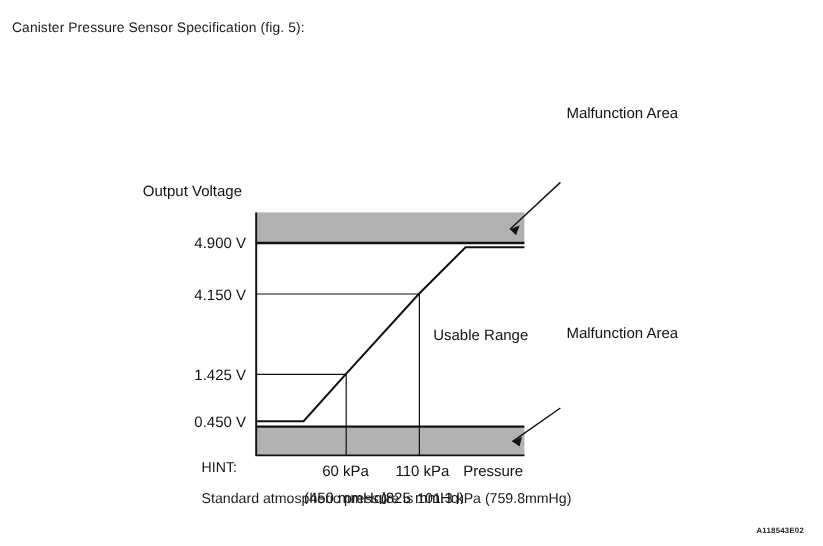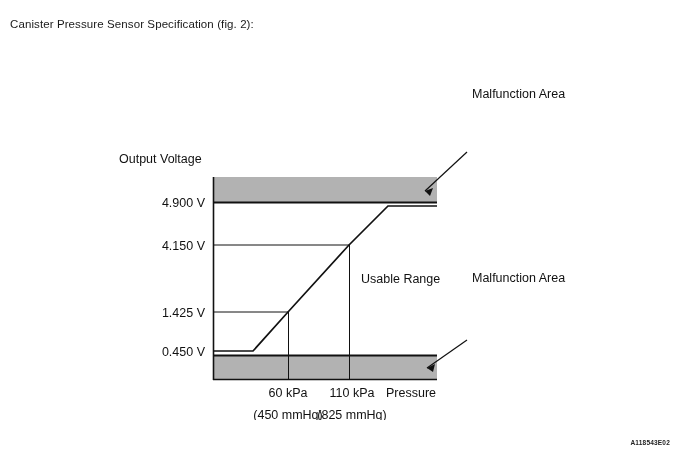--- a/index.html
+++ b/index.html
@@ -68,21 +68,21 @@
     font-weight: bold;
     color: #222222;
     letter-spacing: 0.2px;
   }
 </style>
 </head>
 <body>
 
 <div class="page">
 
-  <div id="doc-title">Canister Pressure Sensor Specification (fig. 2):</div>
+  <div id="doc-title">Canister Pressure Sensor Specification (fig. 5):</div>
 
   <div id="figure-area">
     <svg class="svg-fig" width="686" height="360" viewBox="0 0 686 360">
 
       <rect x="213" y="117" width="224" height="25" fill="#b2b2b2"></rect>
 
       <rect x="213" y="296" width="224" height="24" fill="#b2b2b2"></rect>
 
       <line x1="213" y1="142.5" x2="437" y2="142.5" stroke="#111111" stroke-width="2"></line>
 
@@ -125,16 +125,20 @@
       <line x1="425" y1="131" x2="467" y2="92" stroke="#111111" stroke-width="1.2"></line>
       <polygon points="425,131 433,128 430,136" fill="#111111"></polygon>
       <text class="lbl" x="472" y="38">Malfunction Area</text>
 
       <line x1="427" y1="308" x2="467" y2="280" stroke="#111111" stroke-width="1.2"></line>
       <polygon points="427,308 435,304 433,312" fill="#111111"></polygon>
       <text class="lbl" x="472" y="222">Malfunction Area</text>
     </svg>
   </div>
 
+  <div id="hint-block">
+    <p id="hint-label">HINT:</p>
+    <p id="hint-text">Standard atmospheric pressure is 101.3 kPa (759.8mmHg)</p>
+  </div>
 
   <div id="figure-code">A118543E02</div>
 
 </div>
 
 </body></html>

